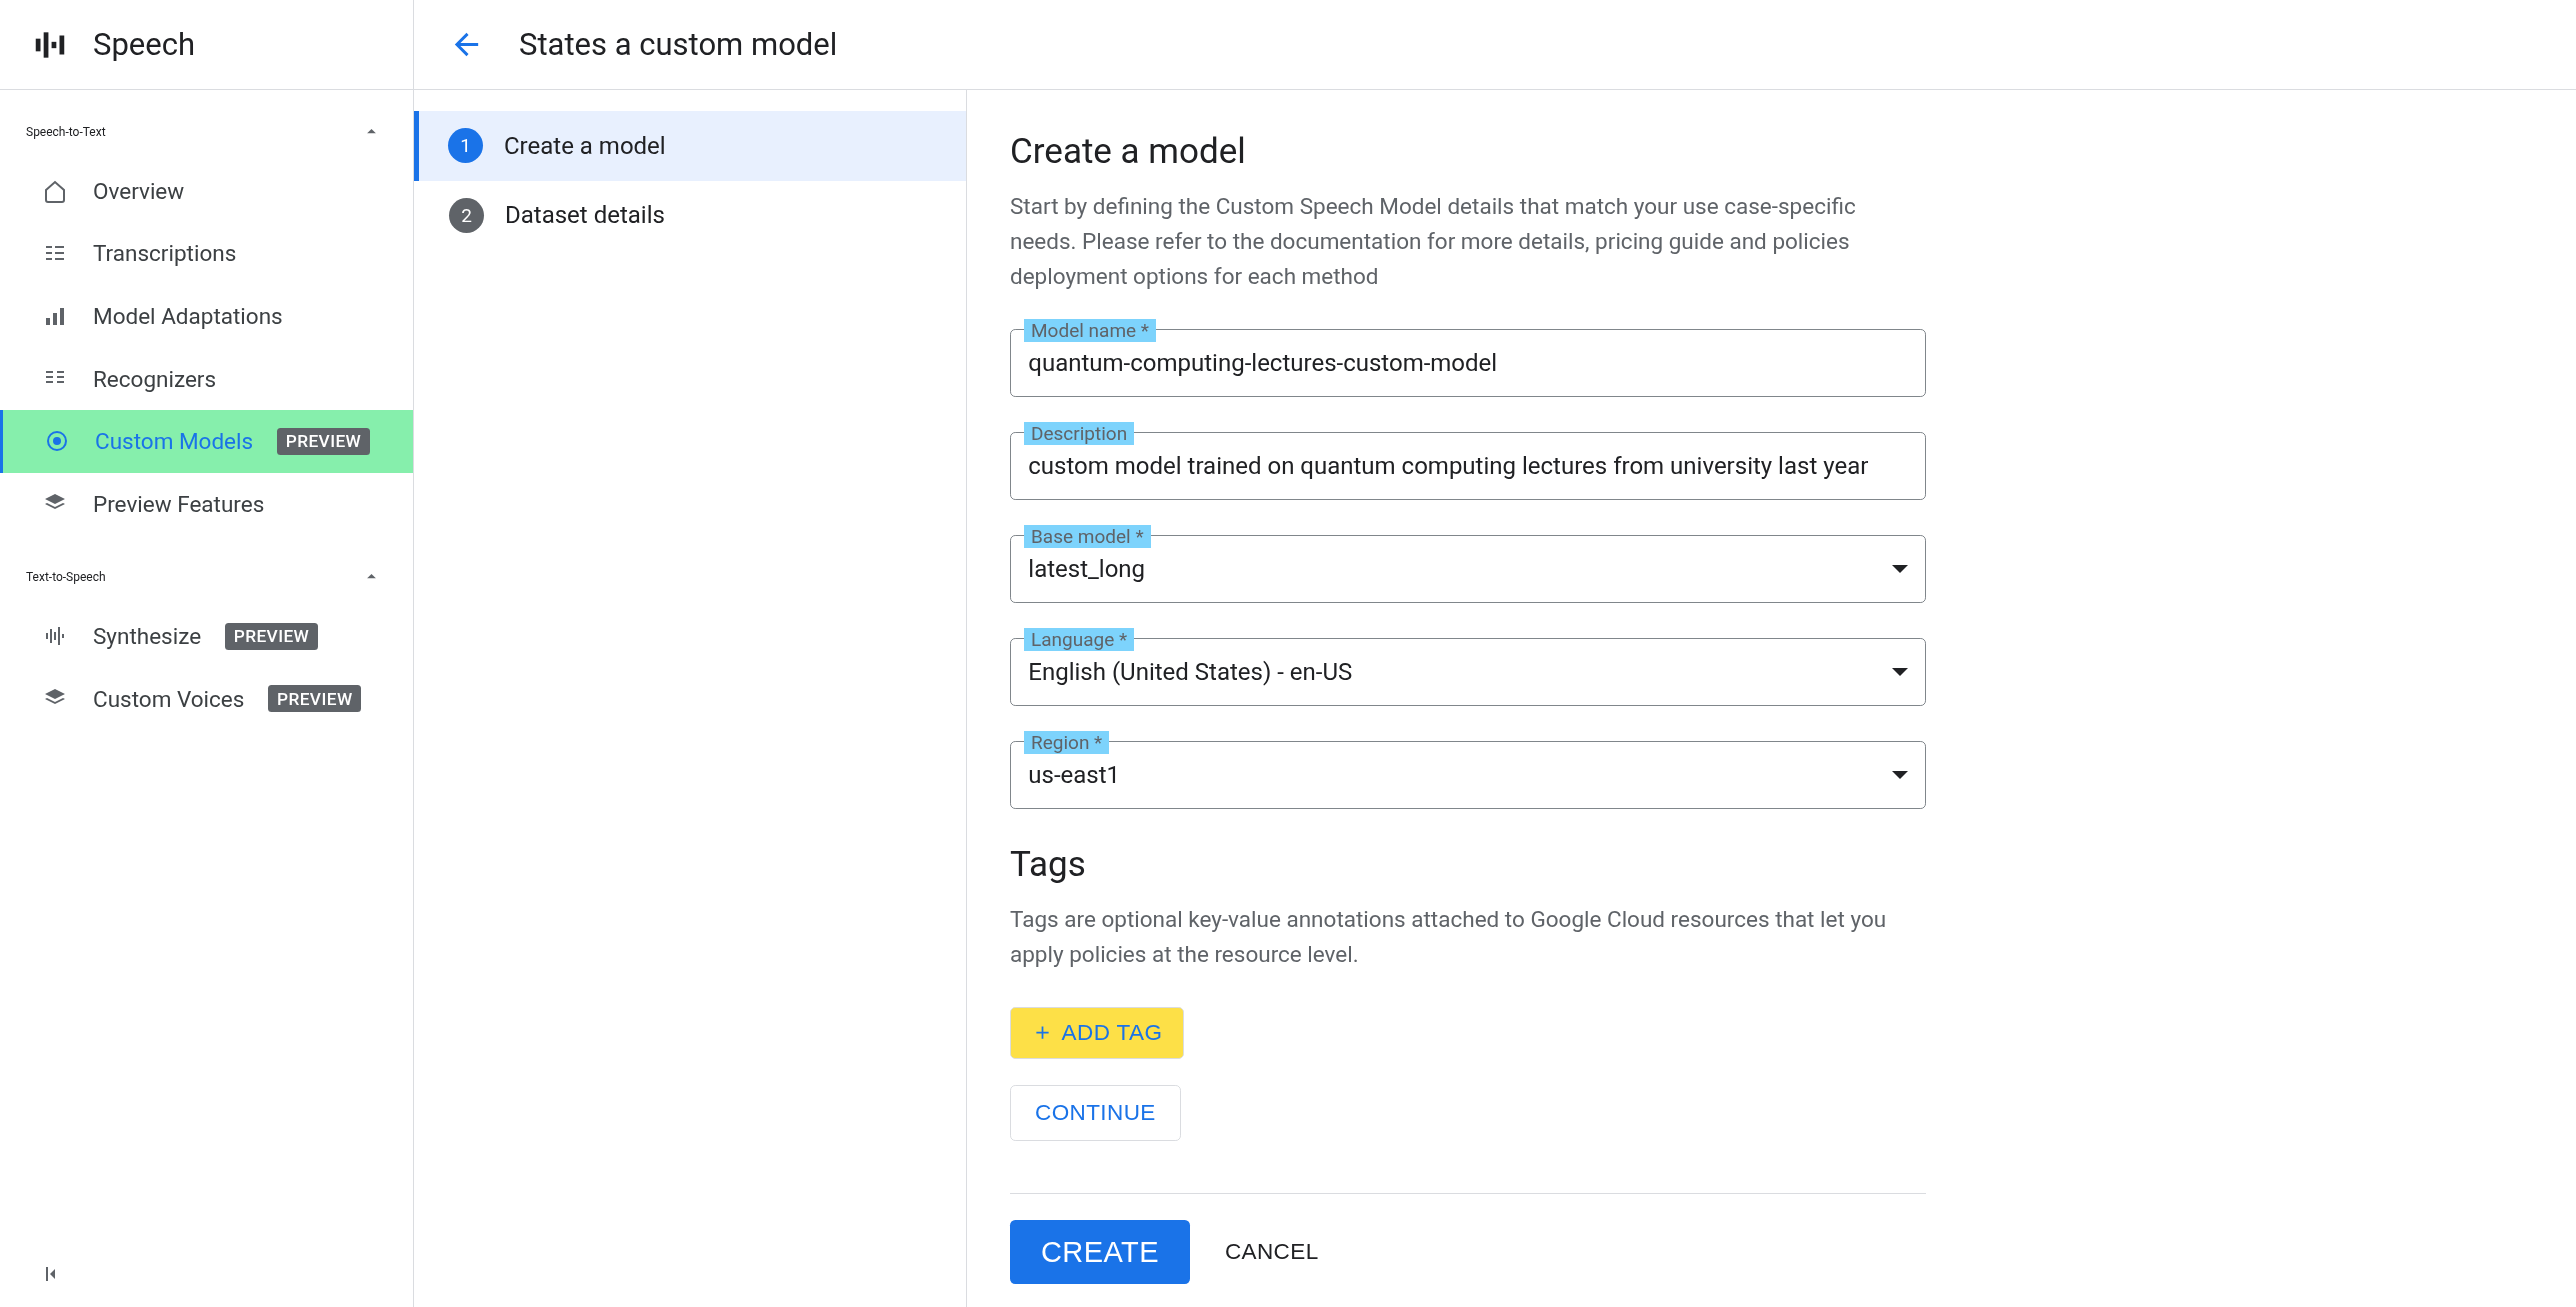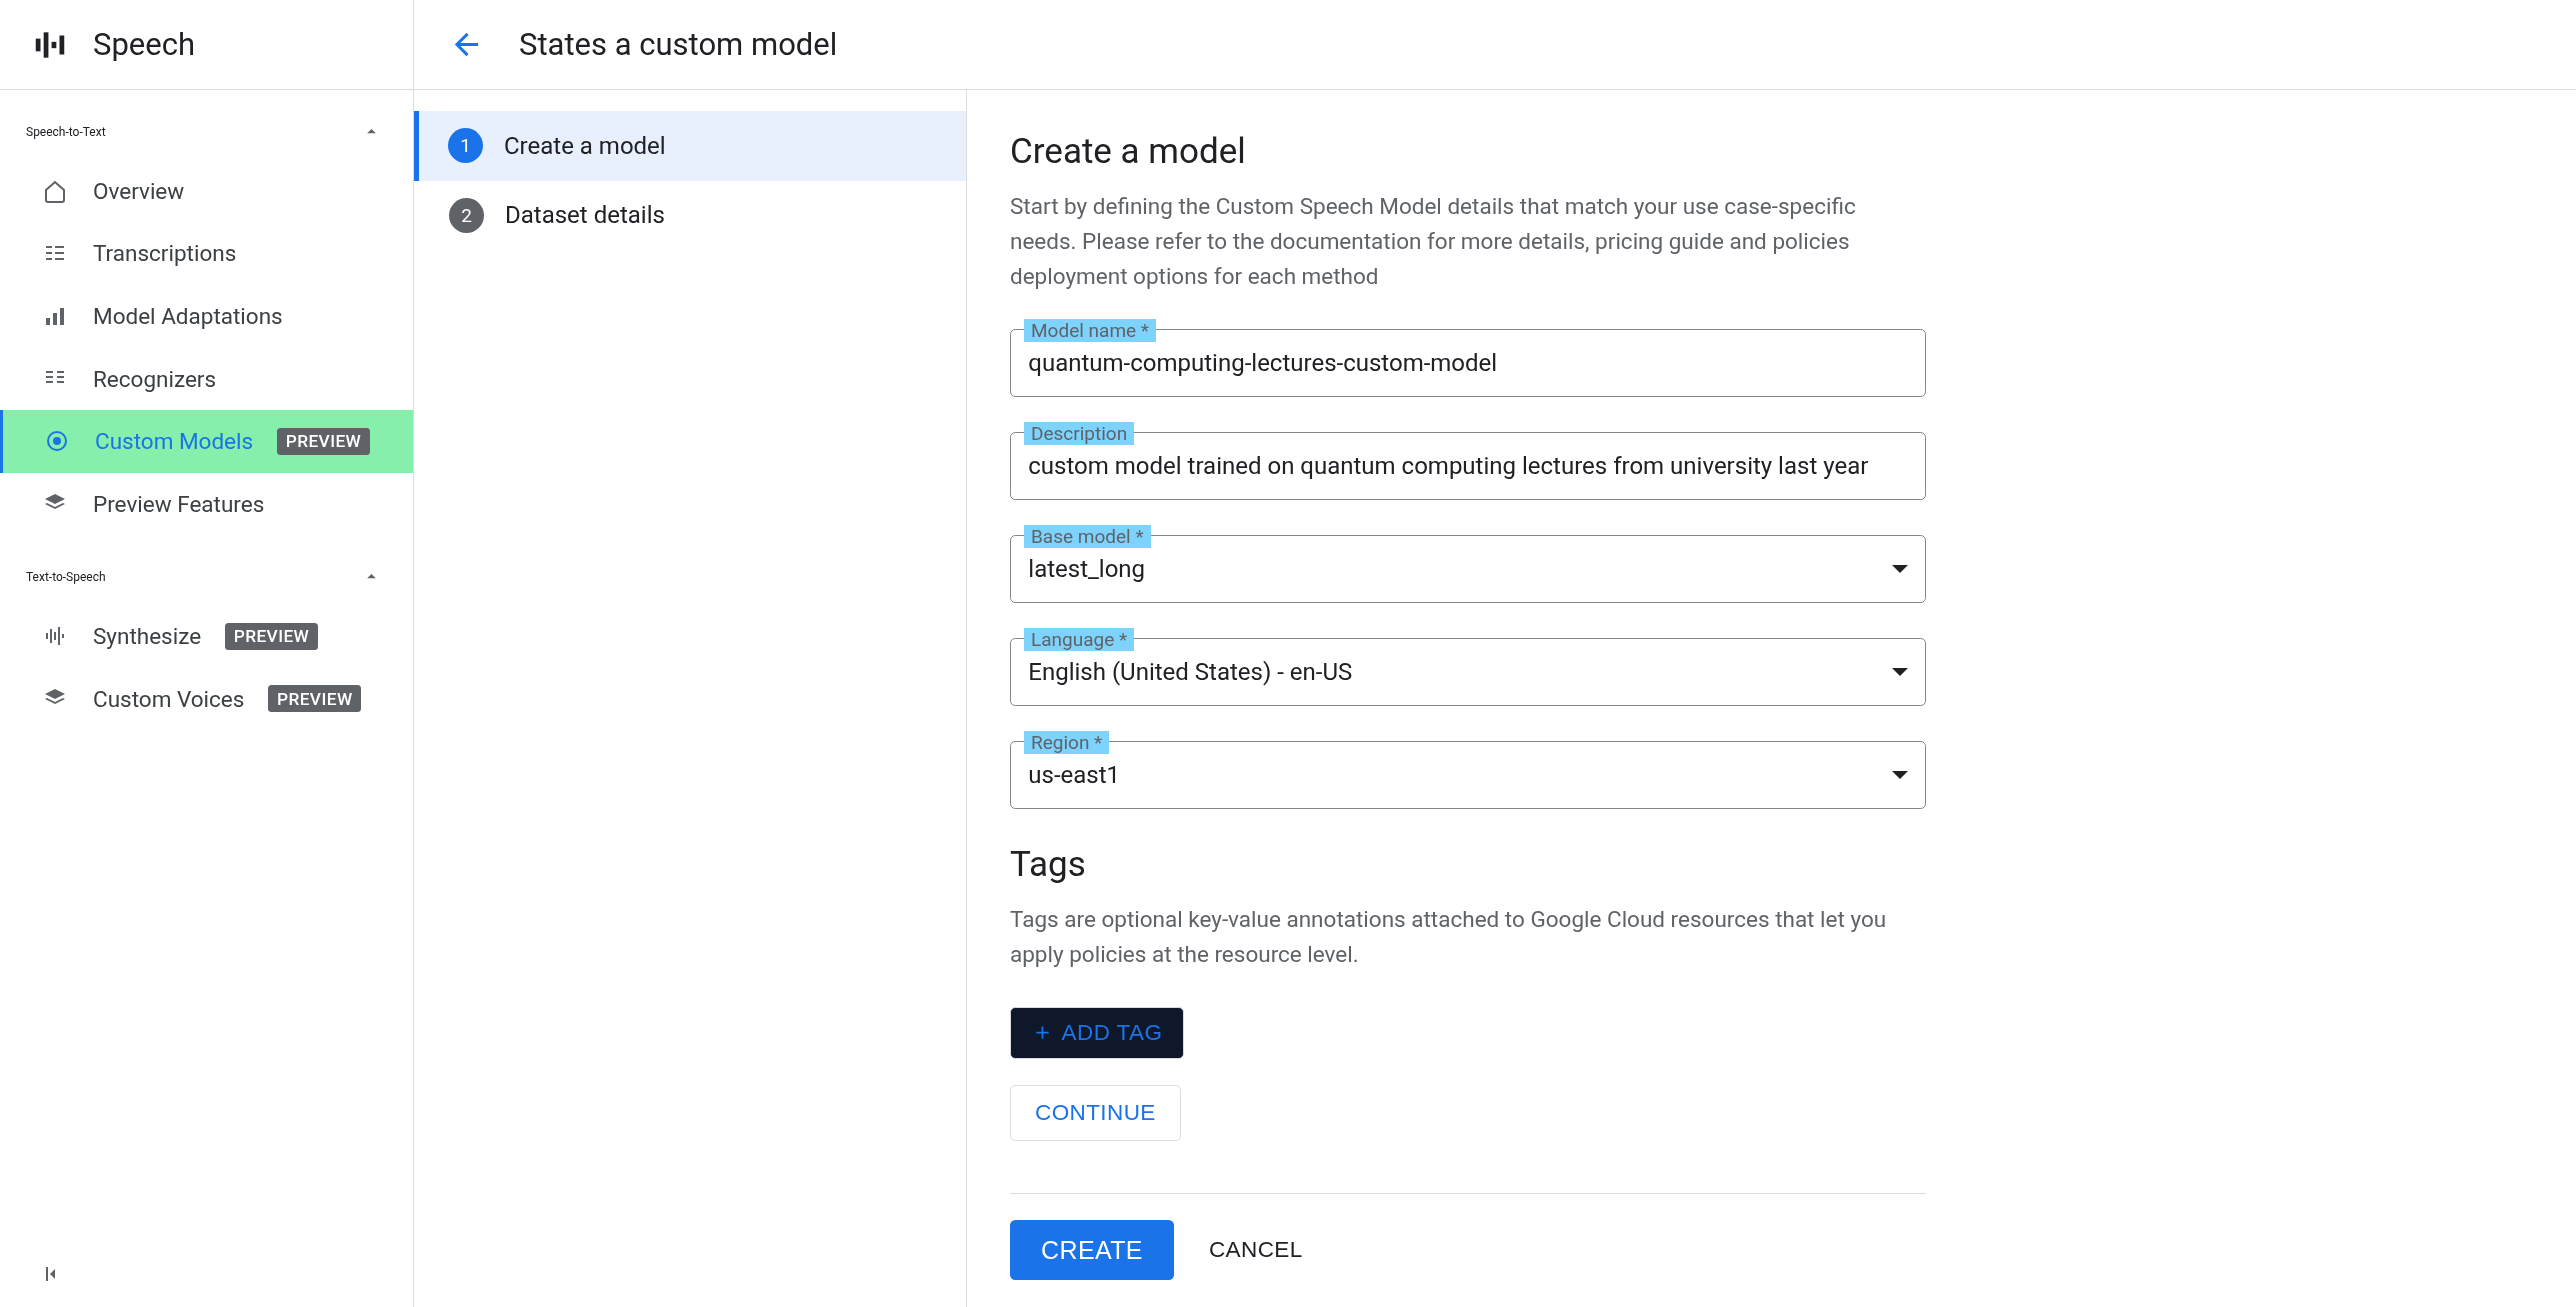--- a/index.html
+++ b/index.html
@@ -229,21 +229,21 @@
       display: inline-flex;
       align-items: center;
       gap: 8.6px;
       border: 0.9px solid #dadce0;
       border-radius: 5.2px;
       padding: 12px 21px;
       font-size: 22.5px;
       font-weight: 500;
       color: #1a73e8;
       cursor: pointer;
-      background: #0f172a;
+      background: #fde047;
       margin-bottom: 26px;
       letter-spacing: 0.4px;
       text-align: center;
     }
     .continue-btn {
       display: inline-block;
       border: 0.9px solid #dadce0;
       border-radius: 5.2px;
       padding: 14px 24px;
       font-size: 22.5px;
@@ -260,21 +260,21 @@
       gap: 35px;
       align-items: center;
       margin-top: 52px;
     }
     .create-btn {
       background: #1a73e8;
       color: #fff;
       border: none;
       border-radius: 5.2px;
       padding: 15.6px 31px;
-      font-size: 25px;
+      font-size: 29px;
       font-weight: 500;
       cursor: pointer;
       letter-spacing: 0.4px;
     }
     .cancel-btn {
       background: none;
       border: none;
       color: #202124;
       font-size: 22.5px;
       font-weight: 500;

